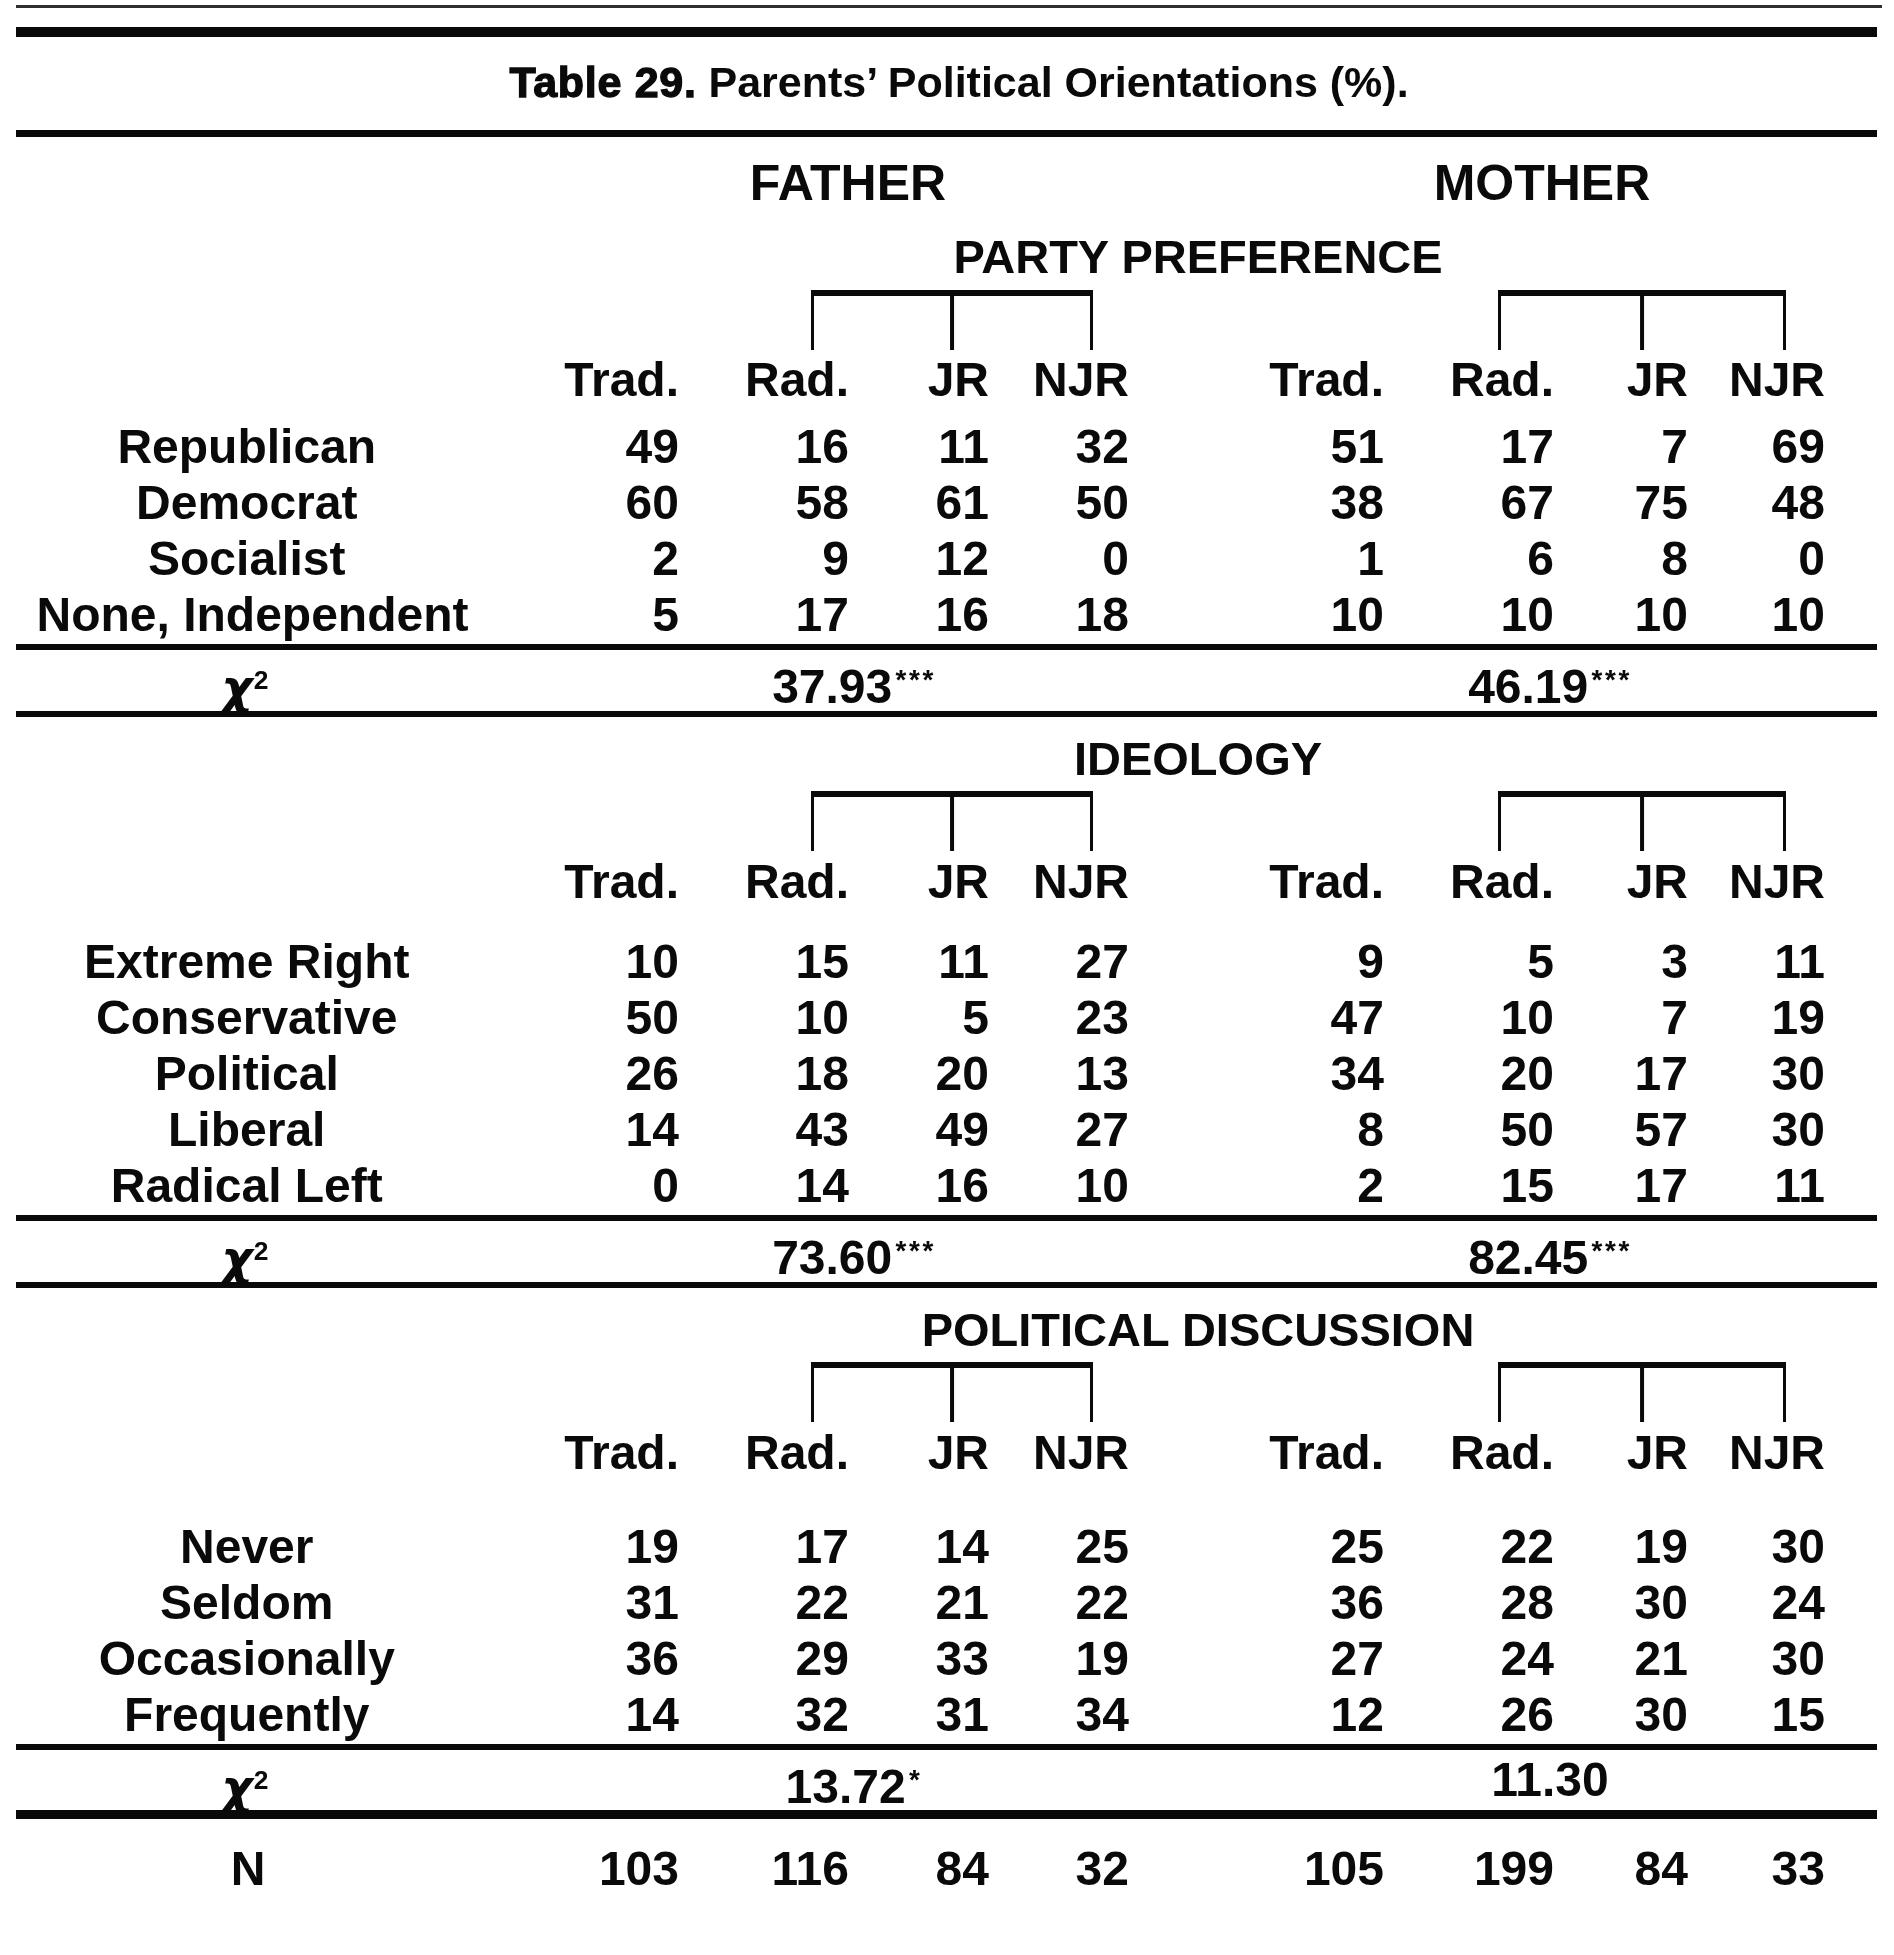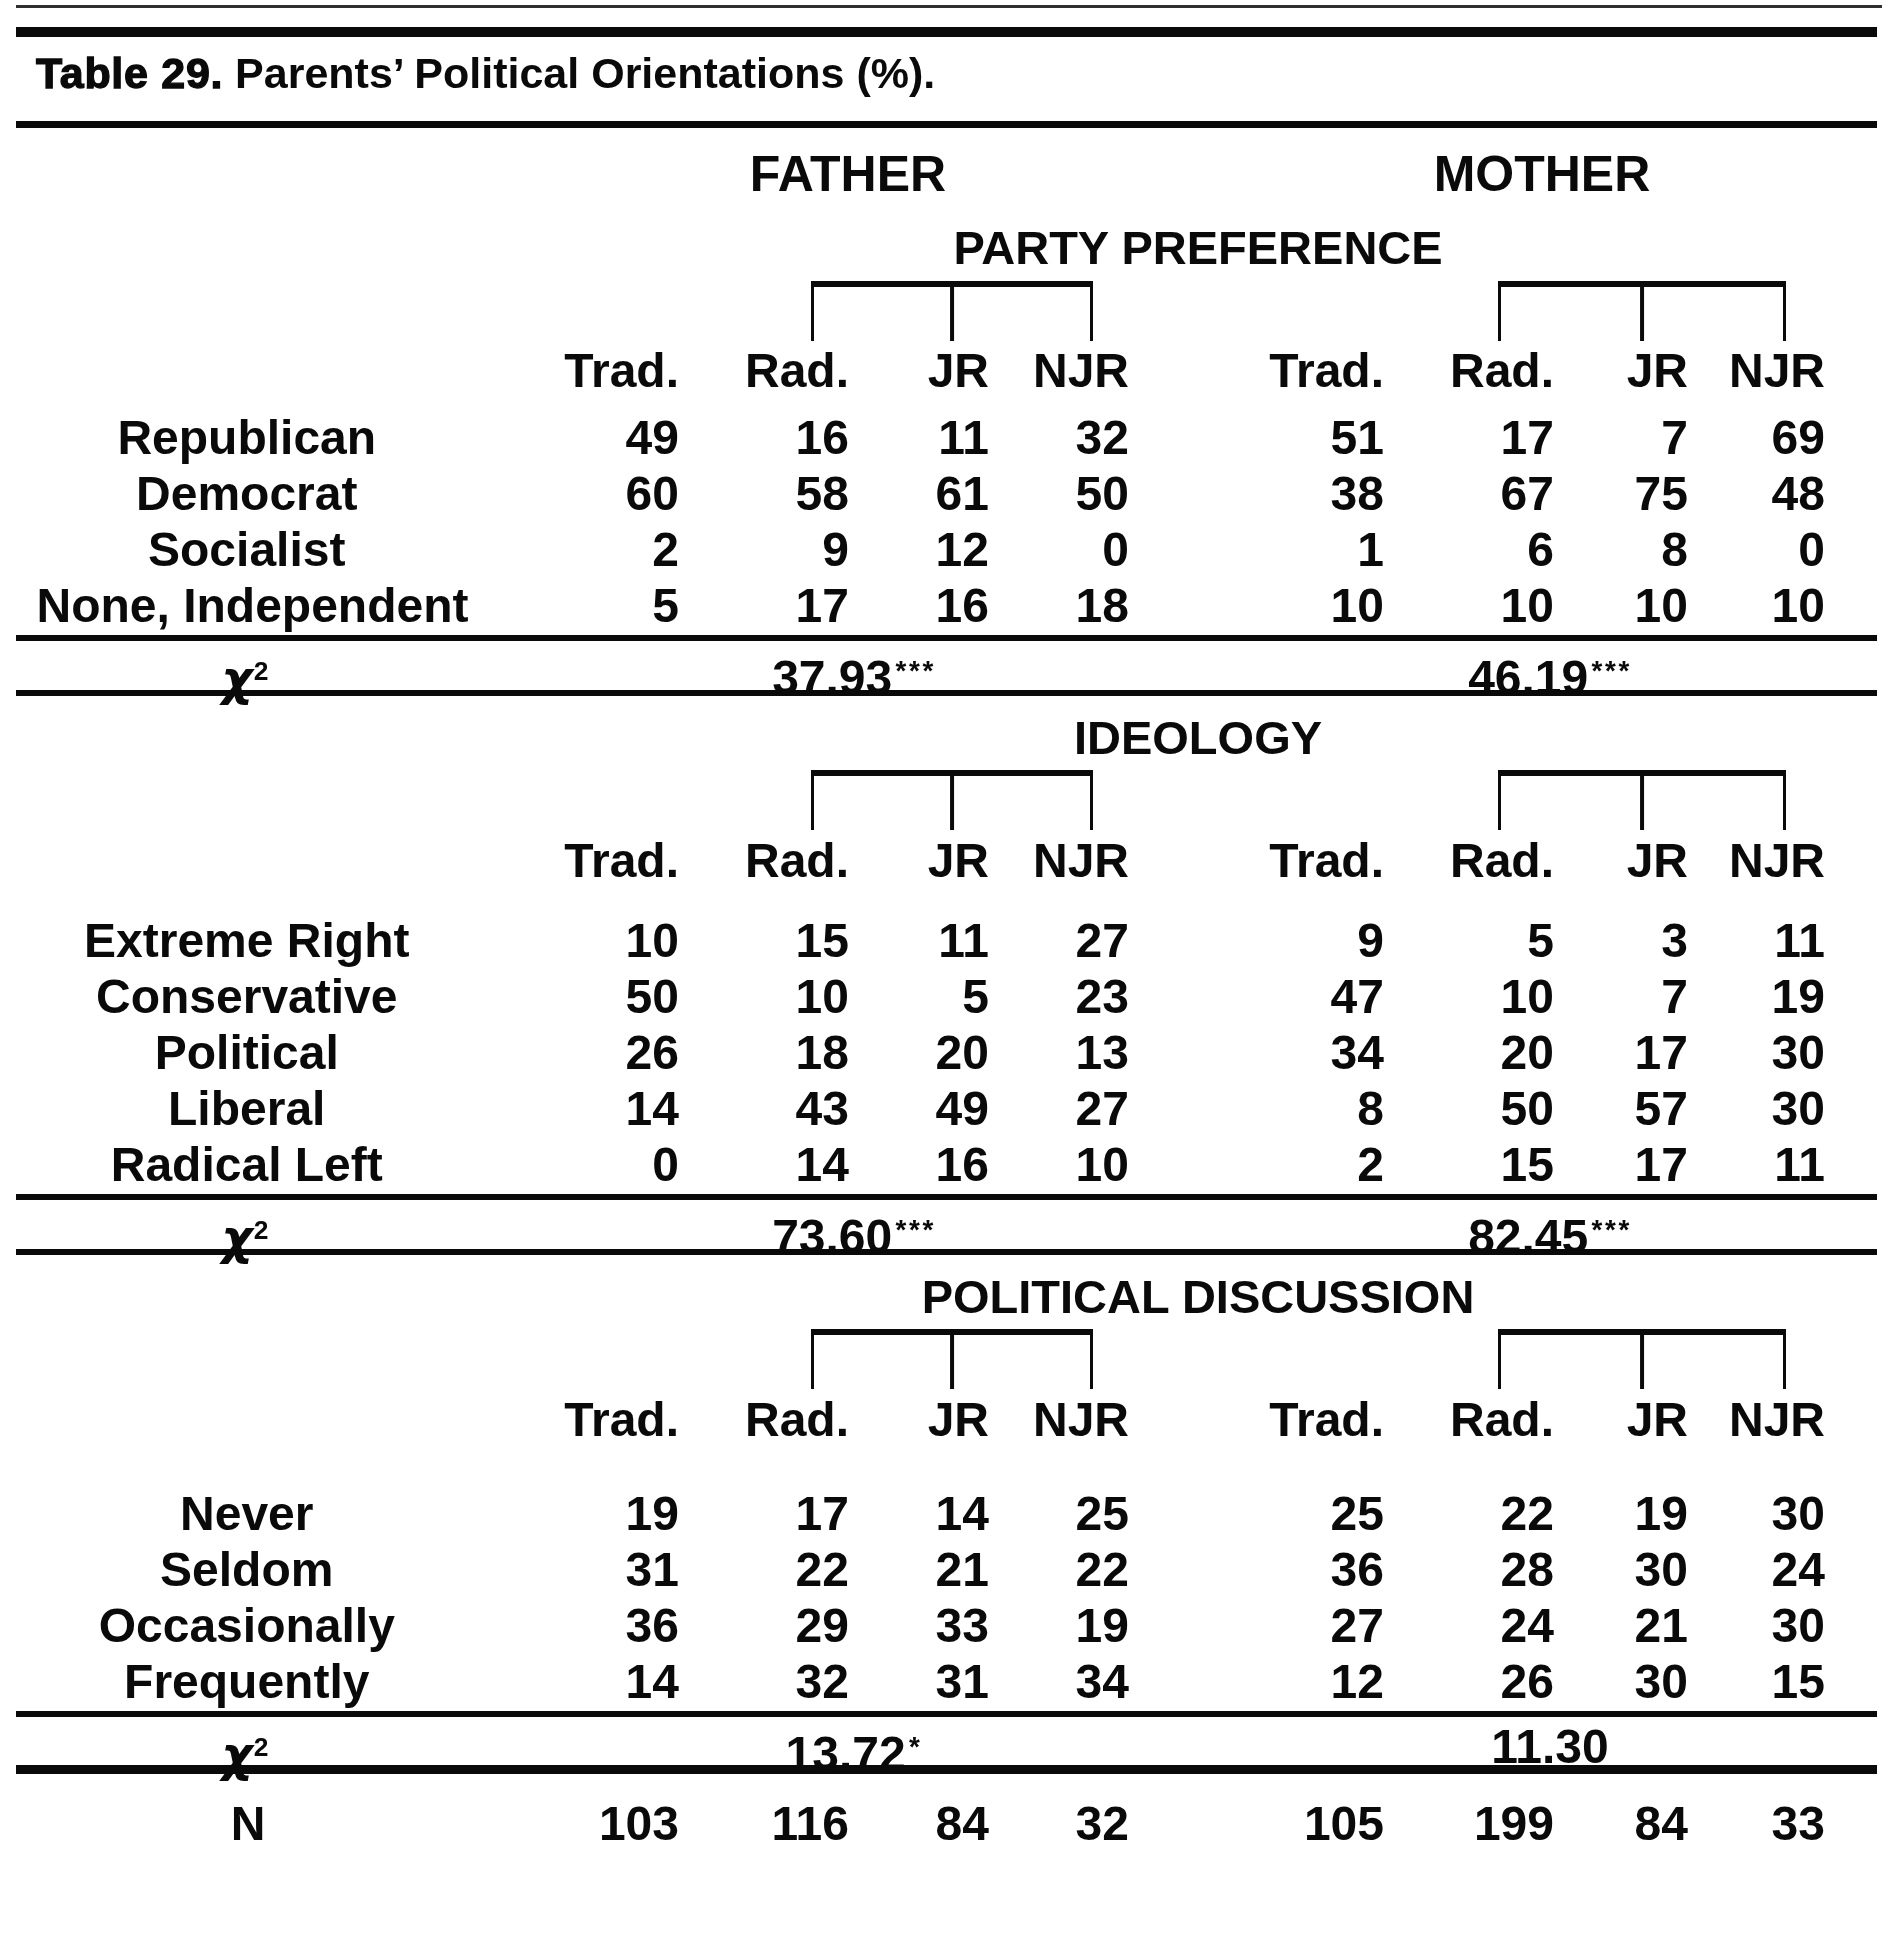--- a/index.html
+++ b/index.html
@@ -7,39 +7,39 @@
   .page{
     position:relative; width:1895px; height:1955px; overflow:hidden;
     background:var(--paper); color:var(--ink);
     font-family:"Liberation Sans","DejaVu Sans",sans-serif; font-weight:700;
   }
   .inner{padding:0 13px; position:relative;}
   .edge-line{position:absolute;top:4.6px;left:16.3px;right:13px;height:3.3px;background:var(--ink);opacity:.85;}
   .hr{height:6.5px;background:var(--ink);margin:0 5.2px 0 3.3px;}
   .hr-thick{height:10.4px;margin-top:27px;}
   .title-rule{margin-top:15.7px;}
-  .title-row{margin:5px 0 0 23px;font-size:43px;height:63px;line-height:63px;white-space:nowrap;}
+  .title-row{margin:14px 0 0 23px;font-size:43px;height:63px;line-height:63px;white-space:nowrap;text-align:center;}
   .t-bold{letter-spacing:0.7px;-webkit-text-stroke:1.3px var(--ink);}
   .parents-row{position:relative;height:63px;margin-top:15.7px;font-size:50px;line-height:63px;}
   .pos{position:absolute;transform:translateX(-50%);white-space:nowrap;}
   .section-title-row{position:relative;height:60px;margin-top:11.7px;font-size:47px;line-height:60px;}
   .bracket-row{position:relative;height:65px;}
   .bracket{position:absolute;top:2.6px;height:60px;border-top:6.5px solid var(--ink);
            border-left:3.9px solid var(--ink);border-right:3.9px solid var(--ink);box-sizing:border-box;}
   .bracket .mid{position:absolute;left:50%;top:0;bottom:0;width:3.9px;background:var(--ink);transform:translateX(-50%);}
   .grid{display:grid;grid-template-columns:444px 222px 170px 140px 140px 255px 170px 134px 137px;}
   .grid .num{text-align:right;}
   .grid .lbl{text-align:center;padding-left:23.5px;white-space:nowrap;}
   .hdr-row{height:55px;line-height:55px;font-size:48px;}
   .rows-gap-1{margin-top:11.7px;}
   .rows-gap-2{margin-top:25px;}
   .rows-gap-3{margin-top:39px;}
   .drow{height:56px;line-height:56px;font-size:48px;}
   .sec-hr{height:5.9px;background:var(--ink);margin:1.3px 5.2px 0 3.3px;}
-  .chi-row{position:relative;height:48px;line-height:60px;font-size:48px;}
+  .chi-row{position:relative;height:60px;line-height:60px;font-size:48px;}
   .chi-i{font-style:italic;font-family:"DejaVu Sans",sans-serif;}
   .chi-sup{font-size:0.55em;vertical-align:0.55em;margin-left:1.3px;}
   sup.stars{font-size:0.58em;vertical-align:0.5em;letter-spacing:2.6px;margin-left:3.3px;}
   .hr-thick2{height:9px;}
   .n-row{margin-top:19.6px;height:60px;line-height:60px;font-size:48px;}
   .n-lbl{text-align:center !important;padding-left:26px !important;}
 </style>
 </head>
 <body>
 

